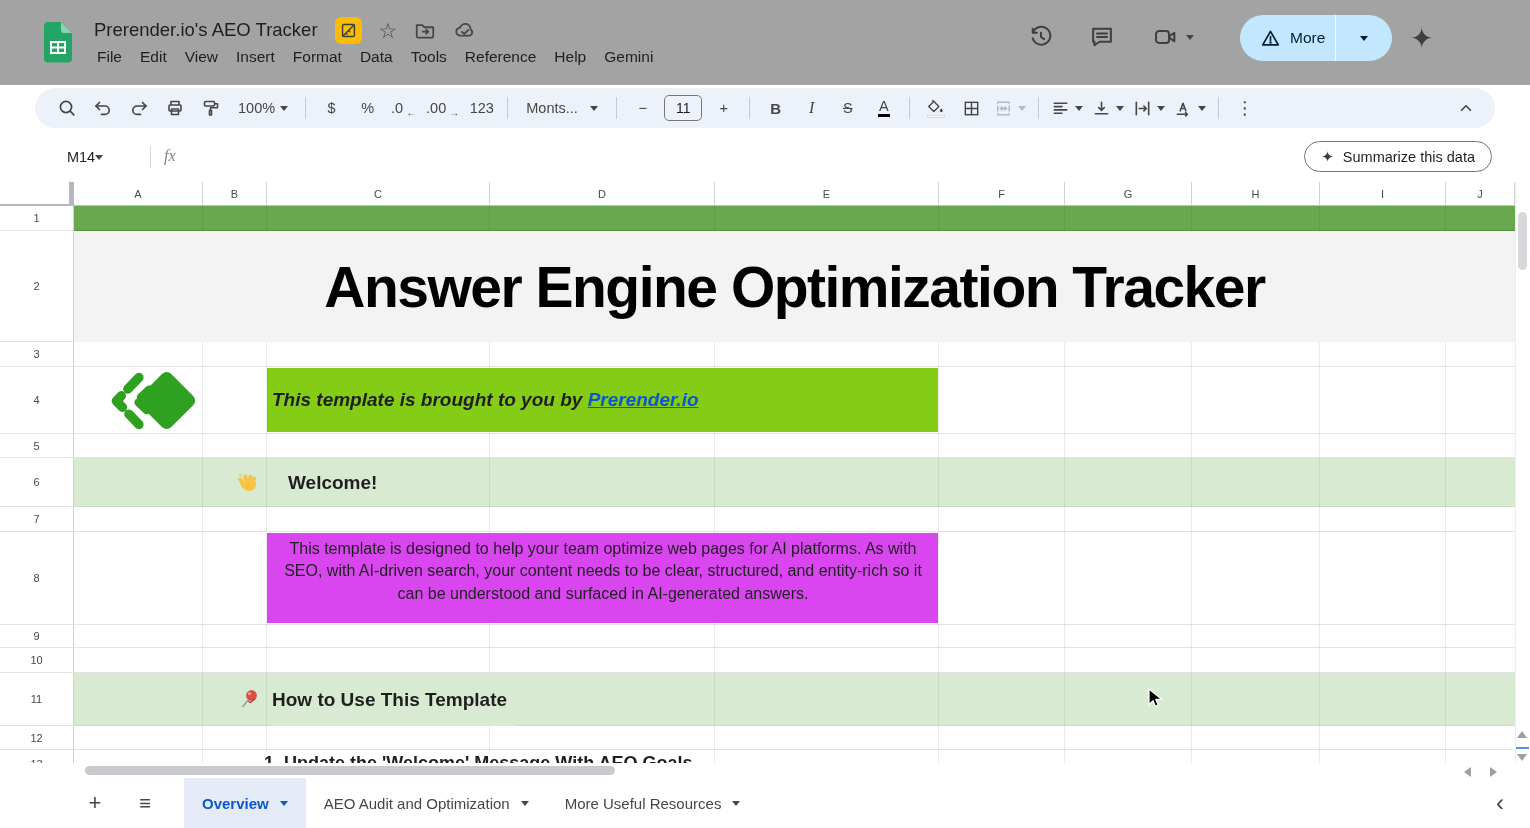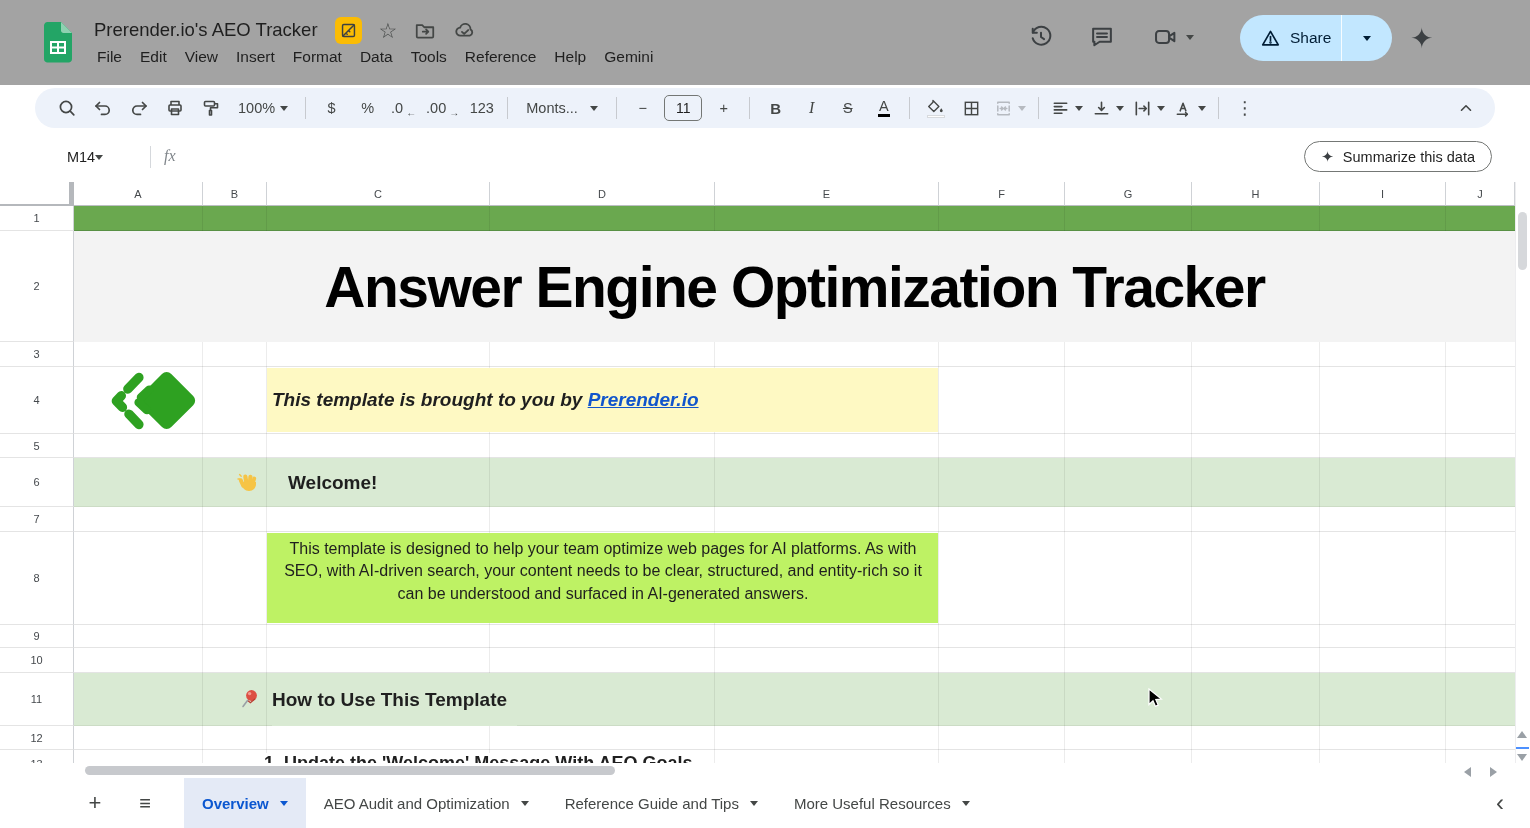--- a/index.html
+++ b/index.html
@@ -69,25 +69,25 @@
       linear-gradient(rgba(0,0,0,.075),rgba(0,0,0,.075)),linear-gradient(rgba(0,0,0,.075),rgba(0,0,0,.075)),
       linear-gradient(rgba(0,0,0,.075),rgba(0,0,0,.075)),linear-gradient(rgba(0,0,0,.075),rgba(0,0,0,.075)),
       linear-gradient(rgba(0,0,0,.075),rgba(0,0,0,.075)),linear-gradient(rgba(0,0,0,.075),rgba(0,0,0,.075)),
       linear-gradient(rgba(0,0,0,.075),rgba(0,0,0,.075)),linear-gradient(rgba(0,0,0,.075),rgba(0,0,0,.075)),
       linear-gradient(rgba(0,0,0,.075),rgba(0,0,0,.075));
     background-repeat:no-repeat; background-size:1px 100%;
     background-position:202px 0,266px 0,489px 0,714px 0,938px 0,1064px 0,1191px 0,1319px 0,1445px 0; }
 
   .ov { position:absolute;text-align:center; }
   #title-band { left:74px; top:49px; width:1441px; height:111px; background:#f3f3f3; display:flex; align-items:center; justify-content:center; font-size:57px; font-weight:800; letter-spacing:-1.5px; color:#000; white-space:nowrap; }
-  #byline-mask { left:267px; top:186px; width:671px; height:64px; background:#fef9c3; display:flex; align-items:center; padding-left:5px; font-size:19px; font-weight:700; font-style:italic; white-space:nowrap; }
+  #byline-mask { left:267px; top:186px; width:671px; height:64px; background:#84cc16; display:flex; align-items:center; padding-left:5px; font-size:19px; font-weight:700; font-style:italic; white-space:nowrap; }
   #byline-mask a { color:#1155cc; text-decoration:underline; }
   #logo-wrap { left:106px; top:187px; }
   #welcome-head { left:288px; top:276px; height:50px; display:flex; align-items:center; font-size:19px; font-weight:700; }
-  #body-mask { left:267px; top:351px; width:671px; height:90px; background:#bef264; padding:5px 0 0 5px; font-size:16px; line-height:22.4px; color:#1f1f1f; }
+  #body-mask { left:267px; top:351px; width:671px; height:90px; background:#d946ef; padding:5px 0 0 5px; font-size:16px; line-height:22.4px; color:#1f1f1f; }
   #pin-ic { left:239px; top:506px; }
   #howto-head { left:272px; top:491px; height:53px; display:flex; align-items:center; font-size:19px; font-weight:700; background:#d9ead3; padding-right:10px; }
   #step1 { left:258px; top:571px; font-size:18px; font-weight:700; background:#fff; padding:0 6px; white-space:nowrap; }
   .icon-abs { position:absolute; }
 
   
   .vscroll { position:absolute; left:1515px; top:182px; width:15px; height:581px; background:#fff; border-left:1px solid #ededef; }
   .vthumb { position:absolute; left:1518px; top:212px; width:9px; height:58px; background:#d6d8db; border-radius:5px; }
   .sc-arrow { width:0; height:0; position:absolute; }
   .up  { left:1517px; top:731px; border-left:5.5px solid transparent; border-right:5.5px solid transparent; border-bottom:7px solid #9aa0a6; }
@@ -181,21 +181,21 @@
       </svg>
       <span class="vid-caret caret"></span>
     </span>
     <div class="share-btn">
       <span class="share-main">
         <svg class="ic" width="21" height="21" viewBox="0 0 20 20" stroke="#001d35" stroke-width="1.6" fill="none" stroke-linecap="round" stroke-linejoin="round">
           <path d="M10 3.2l7.4 12.8H2.6z"></path>
             <path d="M10 8.2v3.6"></path>
             <circle cx="10" cy="13.9" r="0.4" fill="#001d35"></circle>
         </svg>
-        <span class="share-label">Share</span>
+        <span class="share-label">More</span>
       </span>
       <span class="share-divider"></span>
       <span class="share-caret">
           <span class="caret"></span>
         </span>
     </div>
     <span class="top-ic" style="left:1410px; top:22px; color:#3c4043; font-size:28px;">✦</span>
   </div>
 
   <div class="toolbar">
@@ -464,24 +464,20 @@
     <span class="tb-all">≡</span>
     <span class="tab active">
       <span>Overview</span>
         <span class="caret"></span>
     </span>
     <span class="tab">
       <span>AEO Audit and Optimization</span>
         <span class="caret"></span>
     </span>
     <span class="tab">
-      <span>Reference Guide and Tips</span>
-        <span class="caret"></span>
-    </span>
-    <span class="tab">
       <span>More Useful Resources</span>
         <span class="caret"></span>
     </span>
     <span class="tb-chevron">‹</span>
   </div>
 
   <span id="cursor">
     <svg class="ic" width="15" height="21" viewBox="0 0 15 21">
       <path d="M1 1v15.5l4-3.8 2.4 5.6 2.8-1.2-2.4-5.5 5.6-.6z" fill="#000" stroke="#fff" stroke-width="1.2"></path>
     </svg>

